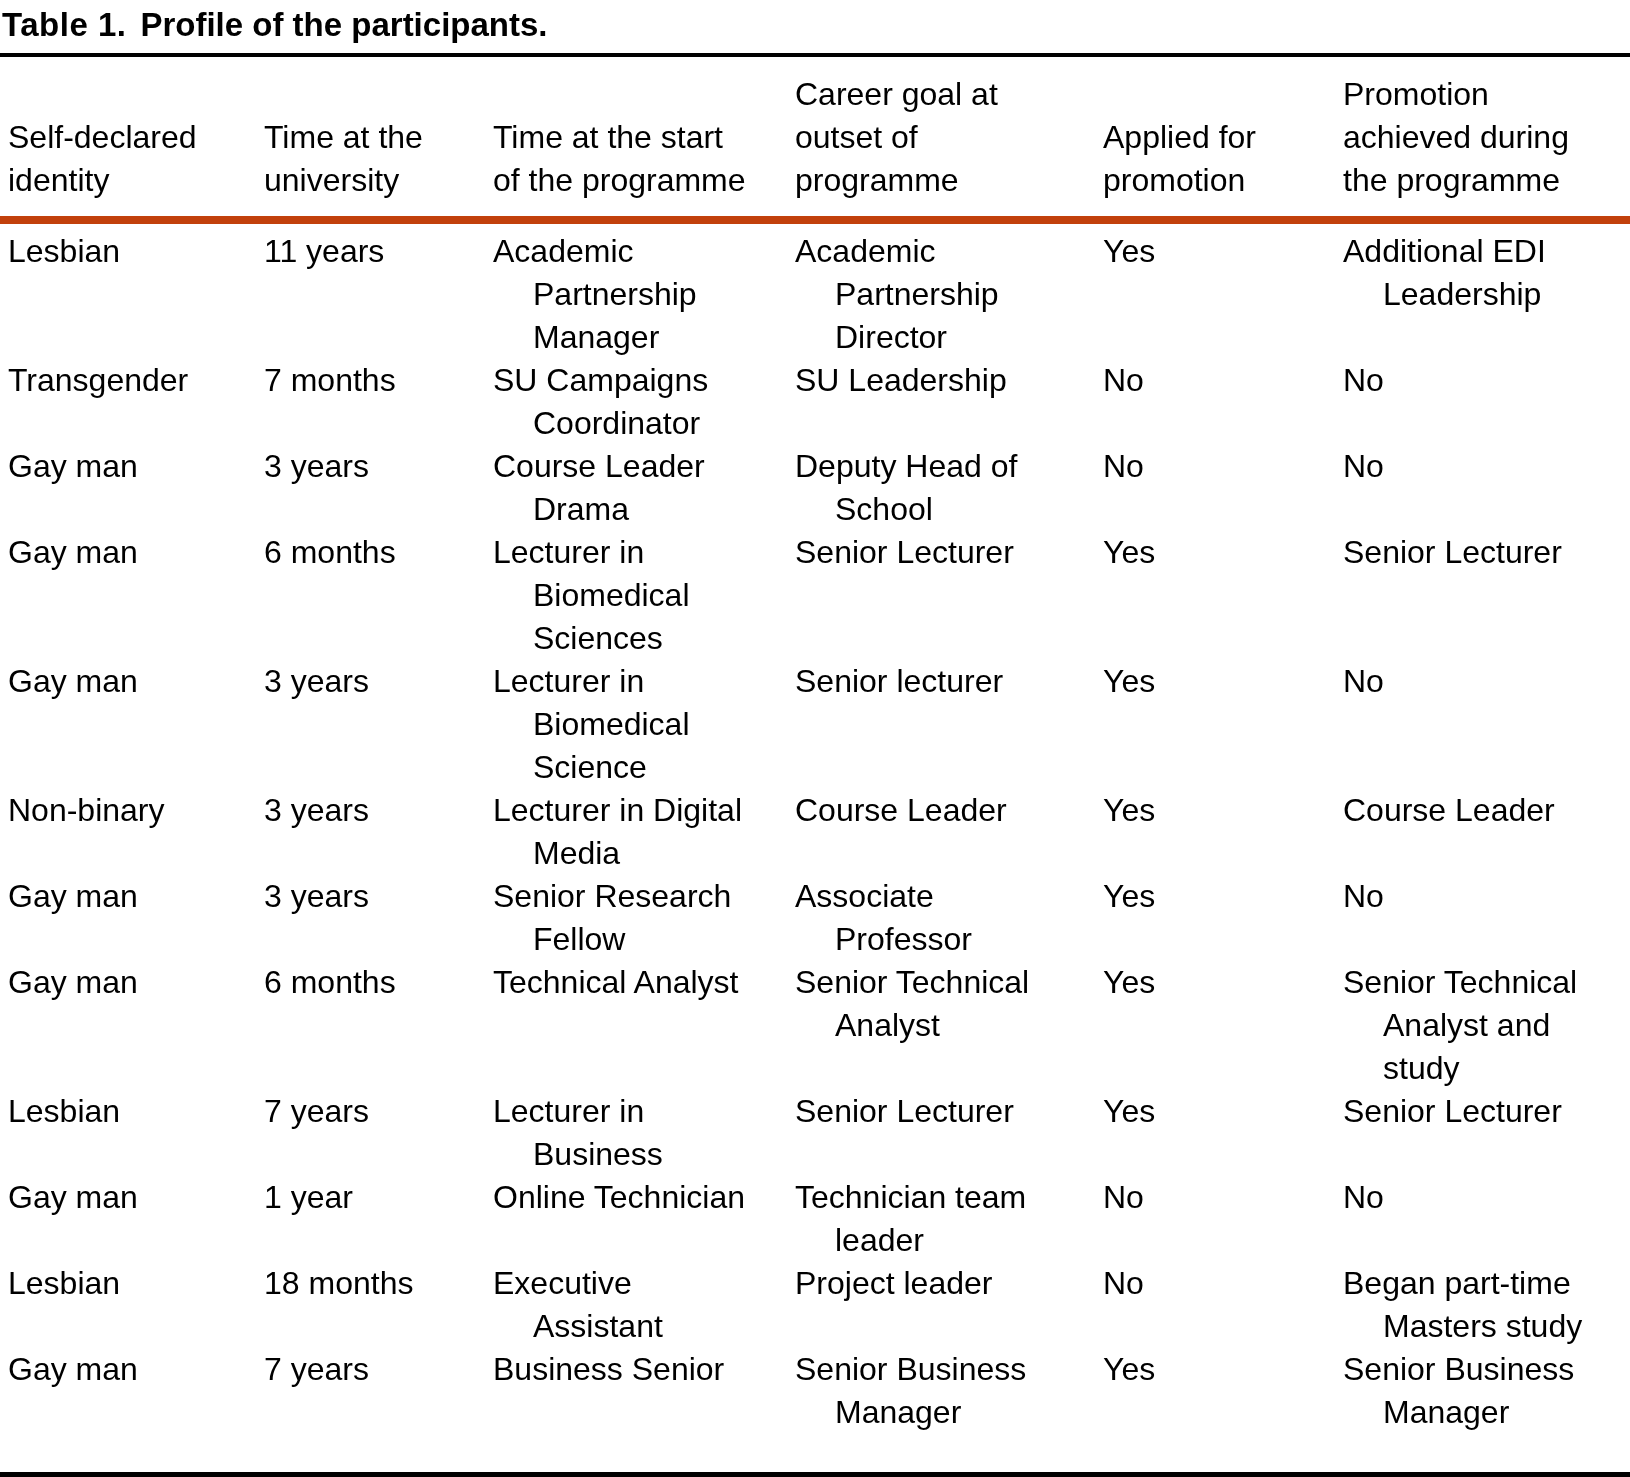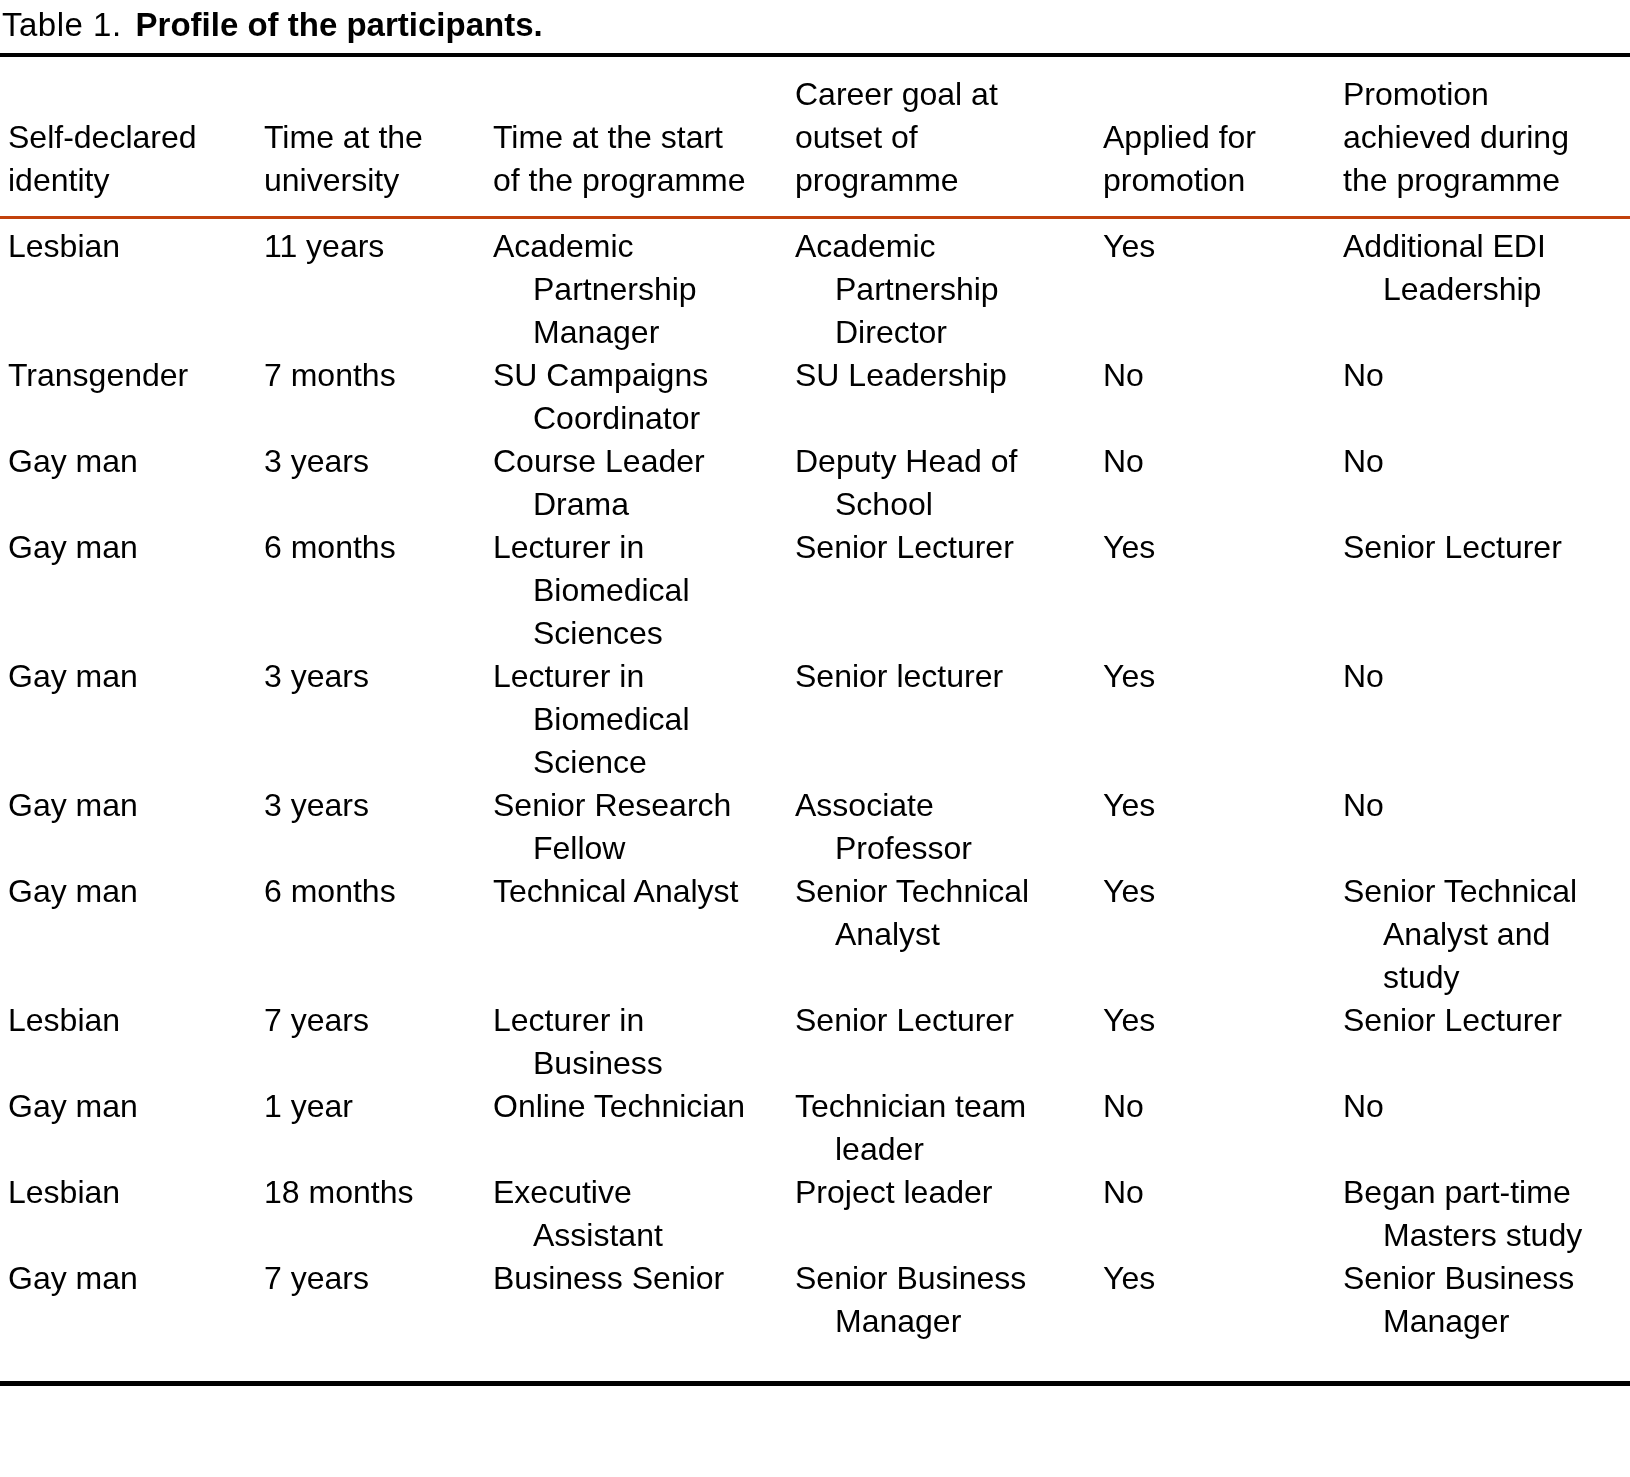--- a/index.html
+++ b/index.html
@@ -13,38 +13,38 @@
     box-sizing: border-box;
     overflow: hidden;
   }
   .table-title {
     margin: 0;
     padding: 5px 0 8px 2px;
     font-size: 33px;
     line-height: 40px;
     white-space: nowrap;
   }
-  .table-title .title-label { font-weight: normal; letter-spacing: 0.5px; }
+  .table-title .title-label { font-weight: bold; letter-spacing: 0.5px; }
   .table-title .title-caption { font-weight: bold; margin-left: 14px; }
 
   table.participants {
     width: 1630px;
     table-layout: fixed;
     border-collapse: collapse;
     border-top: 4px solid #000;
     border-bottom: 5px solid #000;
   }
   thead th {
     vertical-align: bottom;
     text-align: left;
     font-weight: normal;
     font-size: 32px;
     line-height: 43px;
     padding: 16px 8px 14px 0;
-    border-bottom: 3px solid #c2410c;
+    border-bottom: 8px solid #c2410c;
     white-space: pre-line;
   }
   tbody td {
     vertical-align: top;
     text-align: left;
     font-size: 32px;
     line-height: 43px;
     padding: 0 8px 0 0;
   }
   tbody tr:first-child td { padding-top: 6px; }
@@ -201,20 +201,41 @@
           </td>
         <td>
             <div class="hang">Yes</div>
           </td>
         <td>
             <div class="hang">No</div>
           </td>
       </tr>
       <tr>
         <td>
+            <div class="hang">Non-binary</div>
+          </td>
+        <td>
+            <div class="hang">3 years</div>
+          </td>
+        <td>
+            <div class="hang">Lecturer in Digital
+Media</div>
+          </td>
+        <td>
+            <div class="hang">Course Leader</div>
+          </td>
+        <td>
+            <div class="hang">Yes</div>
+          </td>
+        <td>
+            <div class="hang">Course Leader</div>
+          </td>
+      </tr>
+      <tr>
+        <td>
             <div class="hang">Gay man</div>
           </td>
         <td>
             <div class="hang">3 years</div>
           </td>
         <td>
             <div class="hang">Senior Research
 Fellow</div>
           </td>
         <td>

